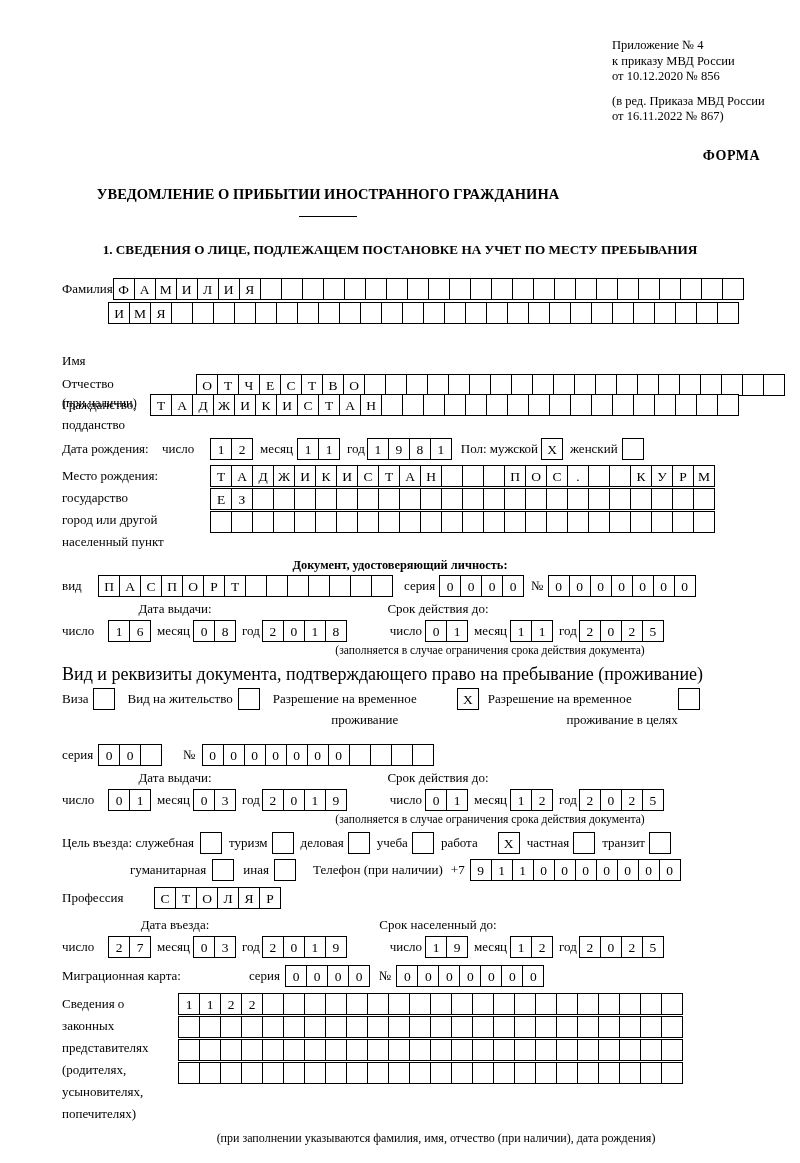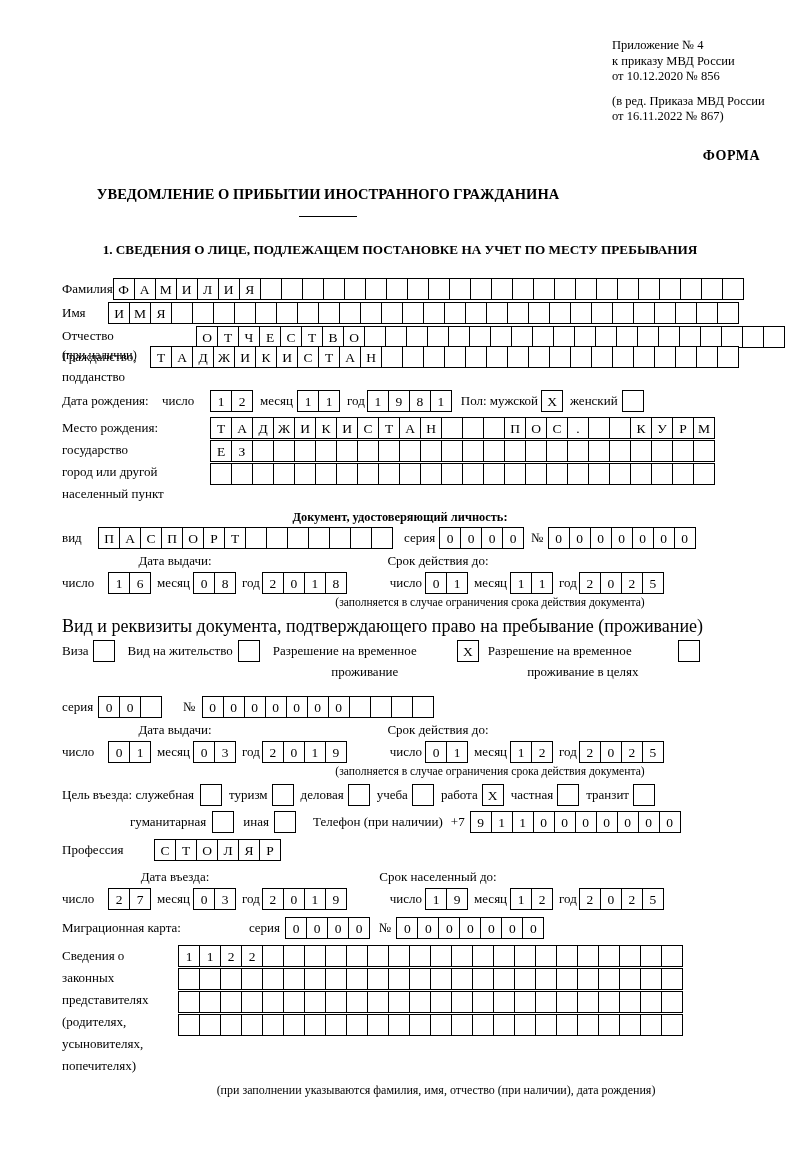--- a/index.html
+++ b/index.html
@@ -161,21 +161,21 @@
           <div class="bx"></div>
           <div class="bx"></div>
           <div class="bx"></div>
           <div class="bx"></div>
           <div class="bx"></div>
           <div class="bx"></div>
         </div>
     </div>
 
     <div class="row">
-      <div class="lbl" style="width:68px;line-height:22px;">Имя</div>
+      <div class="lbl" style="width:68px;line-height:22px;margin-top:48px;">Имя</div>
       <div class="boxes" id="bx-name">
           <div class="bx">И</div>
           <div class="bx">М</div>
           <div class="bx">Я</div>
           <div class="bx"></div>
           <div class="bx"></div>
           <div class="bx"></div>
           <div class="bx"></div>
           <div class="bx"></div>
           <div class="bx"></div>
@@ -493,21 +493,21 @@
         </div>
       <div style="margin-left:14px;width:184px;">
         <div class="lbl" style="line-height:22px;">Разрешение на временное</div>
         <div class="lbl" style="line-height:20px;text-align:center;">проживание</div>
       </div>
       <div class="boxes" id="bx-rvp">
           <div class="bx">Х</div>
         </div>
       <div style="margin-left:10px;width:190px;">
         <div class="lbl" style="line-height:22px;">Разрешение на временное</div>
-        <div class="lbl" style="line-height:20px;text-align:center;">проживание в целях</div>
+        <div class="lbl" style="line-height:20px;text-align:right;">проживание в целях</div>
       </div>
       <div class="boxes" id="bx-rvpo">
           <div class="bx"></div>
         </div>
     </div>
 
     <div class="row" style="margin-top:14px;align-items:center;">
       <div class="lbl" style="margin-right:5px;">серия</div>
       <div class="boxes" id="bx-pser">
           <div class="bx">0</div>
@@ -584,21 +584,21 @@
           <div class="bx"></div>
         </div>
       <div class="lbl" style="margin-left:8px;margin-right:4px;">деловая</div>
       <div class="boxes" id="bx-p-bus">
           <div class="bx"></div>
         </div>
       <div class="lbl" style="margin-left:8px;margin-right:4px;">учеба</div>
       <div class="boxes" id="bx-p-study">
           <div class="bx"></div>
         </div>
-      <div class="lbl" style="margin-left:8px;margin-right:4px;">работа</div>
+      <div class="lbl" style="margin-left:8px;margin-right:20px;">работа</div>
       <div class="boxes" id="bx-p-work">
           <div class="bx">Х</div>
         </div>
       <div class="lbl" style="margin-left:8px;margin-right:4px;">частная</div>
       <div class="boxes" id="bx-p-priv">
           <div class="bx"></div>
         </div>
       <div class="lbl" style="margin-left:8px;margin-right:4px;">транзит</div>
       <div class="boxes" id="bx-p-tran">
           <div class="bx"></div>

